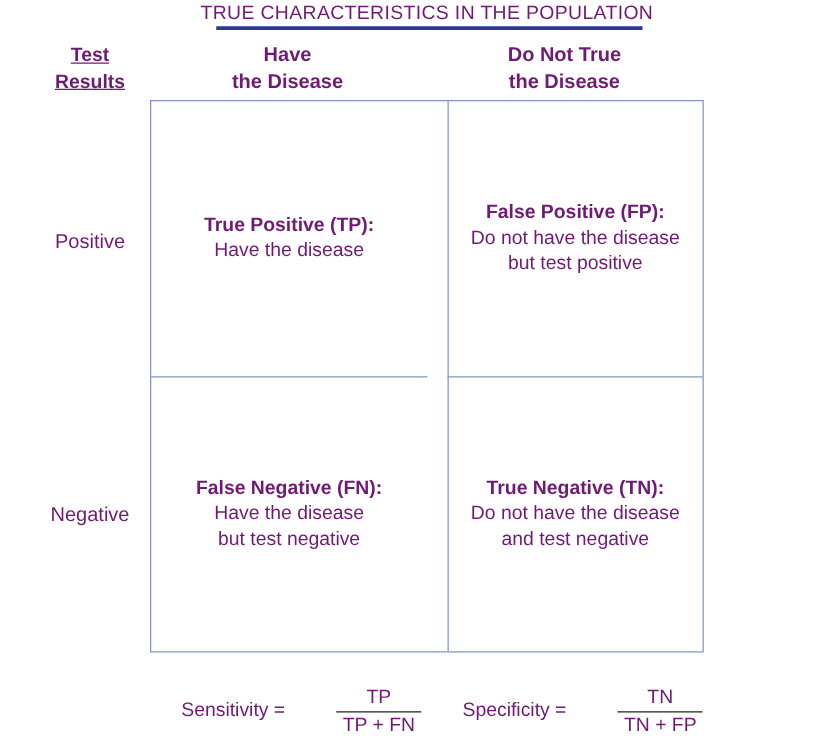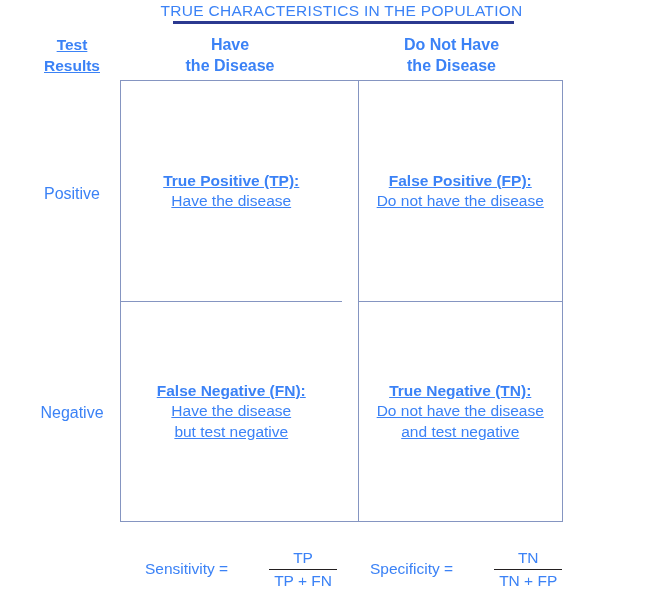--- a/index.html
+++ b/index.html
@@ -3,21 +3,21 @@
 <meta charset="utf-8">
 <style>
   * { margin: 0; padding: 0; box-sizing: border-box; }
   html, body { background: #ffffff; }
   .canvas {
     position: relative;
     width: 655px;
     height: 601px;
     background: #ffffff;
     font-family: "Liberation Sans", sans-serif;
-    color: #3b82f6;
+    color: #701a75;
     overflow: hidden;
   }
 
   .title {
     position: absolute;
     left: 120px; top: 2px; width: 443px;
     text-align: center;
     font-size: 15.5px;
     letter-spacing: 0.3px;
     font-weight: 400;
@@ -51,21 +51,20 @@
   .col-header.left  { left: 120px; width: 220px; }
   .col-header.right { left: 340px; width: 223px; }
 
   .grid-box {
     position: absolute;
     left: 120px; top: 80px; width: 443px; height: 442px;
     border: 1.5px solid #8595c1;
     display: grid;
     grid-template-columns: 1fr 1fr;
     grid-template-rows: 1fr 1fr;
-    text-decoration: underline;
   }
   .cell {
     display: flex;
     flex-direction: column;
     justify-content: center;
     align-items: center;
     text-align: center;
     font-size: 15.5px;
     line-height: 20.5px;
   }
@@ -122,32 +121,33 @@
   <div class="axis-label">
     <span>Test</span>
     <span>Results</span>
   </div>
 
   <div class="col-header left">
     <span>Have</span>
     <span>the Disease</span>
   </div>
   <div class="col-header right">
-    <span>Do Not Have</span>
+    <span>Do Not True</span>
     <span>the Disease</span>
   </div>
 
   <div class="grid-box">
     <div class="cell col1 row1">
       <div class="cell-title">True Positive (TP):</div>
       <div class="cell-line">Have the disease</div>
     </div>
     <div class="cell col2 row1">
       <div class="cell-title">False Positive (FP):</div>
       <div class="cell-line">Do not have the disease</div>
+      <div class="cell-line">but test positive</div>
     </div>
     <div class="cell col1 row2">
       <div class="cell-title">False Negative (FN):</div>
       <div class="cell-line">Have the disease</div>
       <div class="cell-line">but test negative</div>
     </div>
     <div class="cell col2 row2">
       <div class="cell-title">True Negative (TN):</div>
       <div class="cell-line">Do not have the disease</div>
       <div class="cell-line">and test negative</div>

